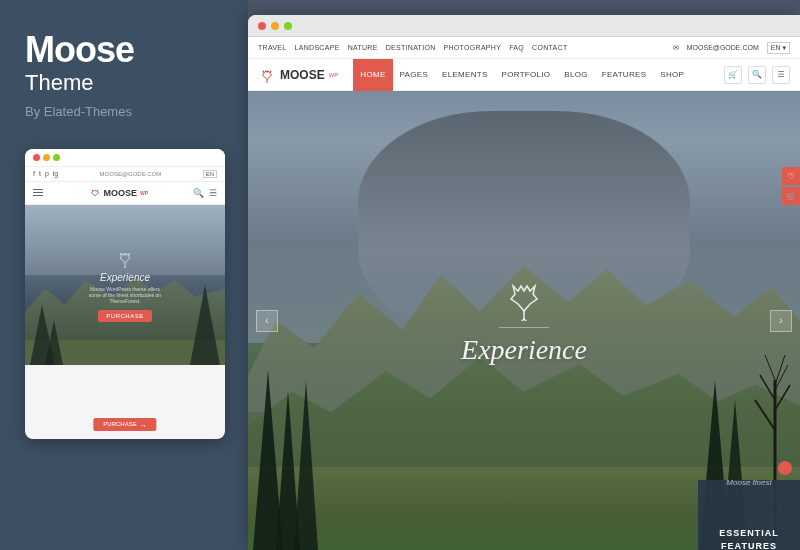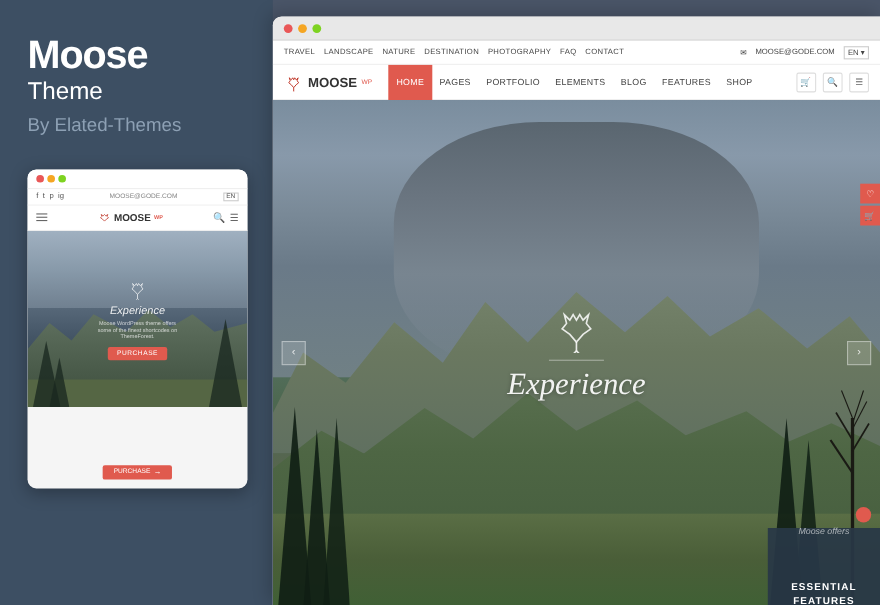--- a/index.html
+++ b/index.html
@@ -33,21 +33,21 @@
     }
 
     .brand-subtitle {
       font-size: 22px;
       font-weight: 300;
       color: #ffffff;
       margin-bottom: 8px;
     }
 
     .brand-by {
-      font-size: 17px;
+      font-size: 13px;
       color: #8da0b4;
       margin-bottom: 20px;
     }
 
     
     .mobile-mockup {
       background: #f5f5f5;
       border-radius: 8px;
       overflow: hidden;
       width: 200px;
@@ -564,22 +564,22 @@
         <line x1="20" y1="35" x2="16" y2="40" stroke="#c0392b" stroke-width="2"></line>
         <line x1="20" y1="35" x2="24" y2="40" stroke="#c0392b" stroke-width="2"></line>
       </svg>
       <span class="desktop-logo-text">MOOSE</span>
       <span style="font-size:6px; color:#e05a4e; vertical-align:super;">WP</span>
     </div>
 
     <div class="desktop-nav-items">
       <div class="desktop-nav-item active">HOME</div>
       <div class="desktop-nav-item">PAGES</div>
+      <div class="desktop-nav-item">ELEMENTS</div>
       <div class="desktop-nav-item">PORTFOLIO</div>
-      <div class="desktop-nav-item">ELEMENTS</div>
       <div class="desktop-nav-item">BLOG</div>
       <div class="desktop-nav-item">FEATURES</div>
       <div class="desktop-nav-item">SHOP</div>
     </div>
 
     <div class="desktop-nav-right">
       <div class="desktop-icon-btn">🛒</div>
       <div class="desktop-icon-btn">🔍</div>
       <div class="desktop-icon-btn">☰</div>
     </div>
@@ -643,21 +643,21 @@
     <div class="red-side-btn top">
       <span style="font-size:8px;">♡</span>
     </div>
     <div class="red-side-btn mid">
       <span style="font-size:8px;">🛒</span>
     </div>
 
     <div style="position:absolute; bottom:75px; right:8px; width:14px; height:14px; background:#e05a4e; border-radius:50%;"></div>
 
     <div class="essential-features">
-      <div class="moose-text">Moose offers</div>
+      <div class="moose-text">Moose finest</div>
       <div class="feature-title">
         <span>ESSENTIAL</span><br>
         <span>FEATURES</span>
       </div>
     </div>
 
   </div>
 </div>
 
 </body></html>

